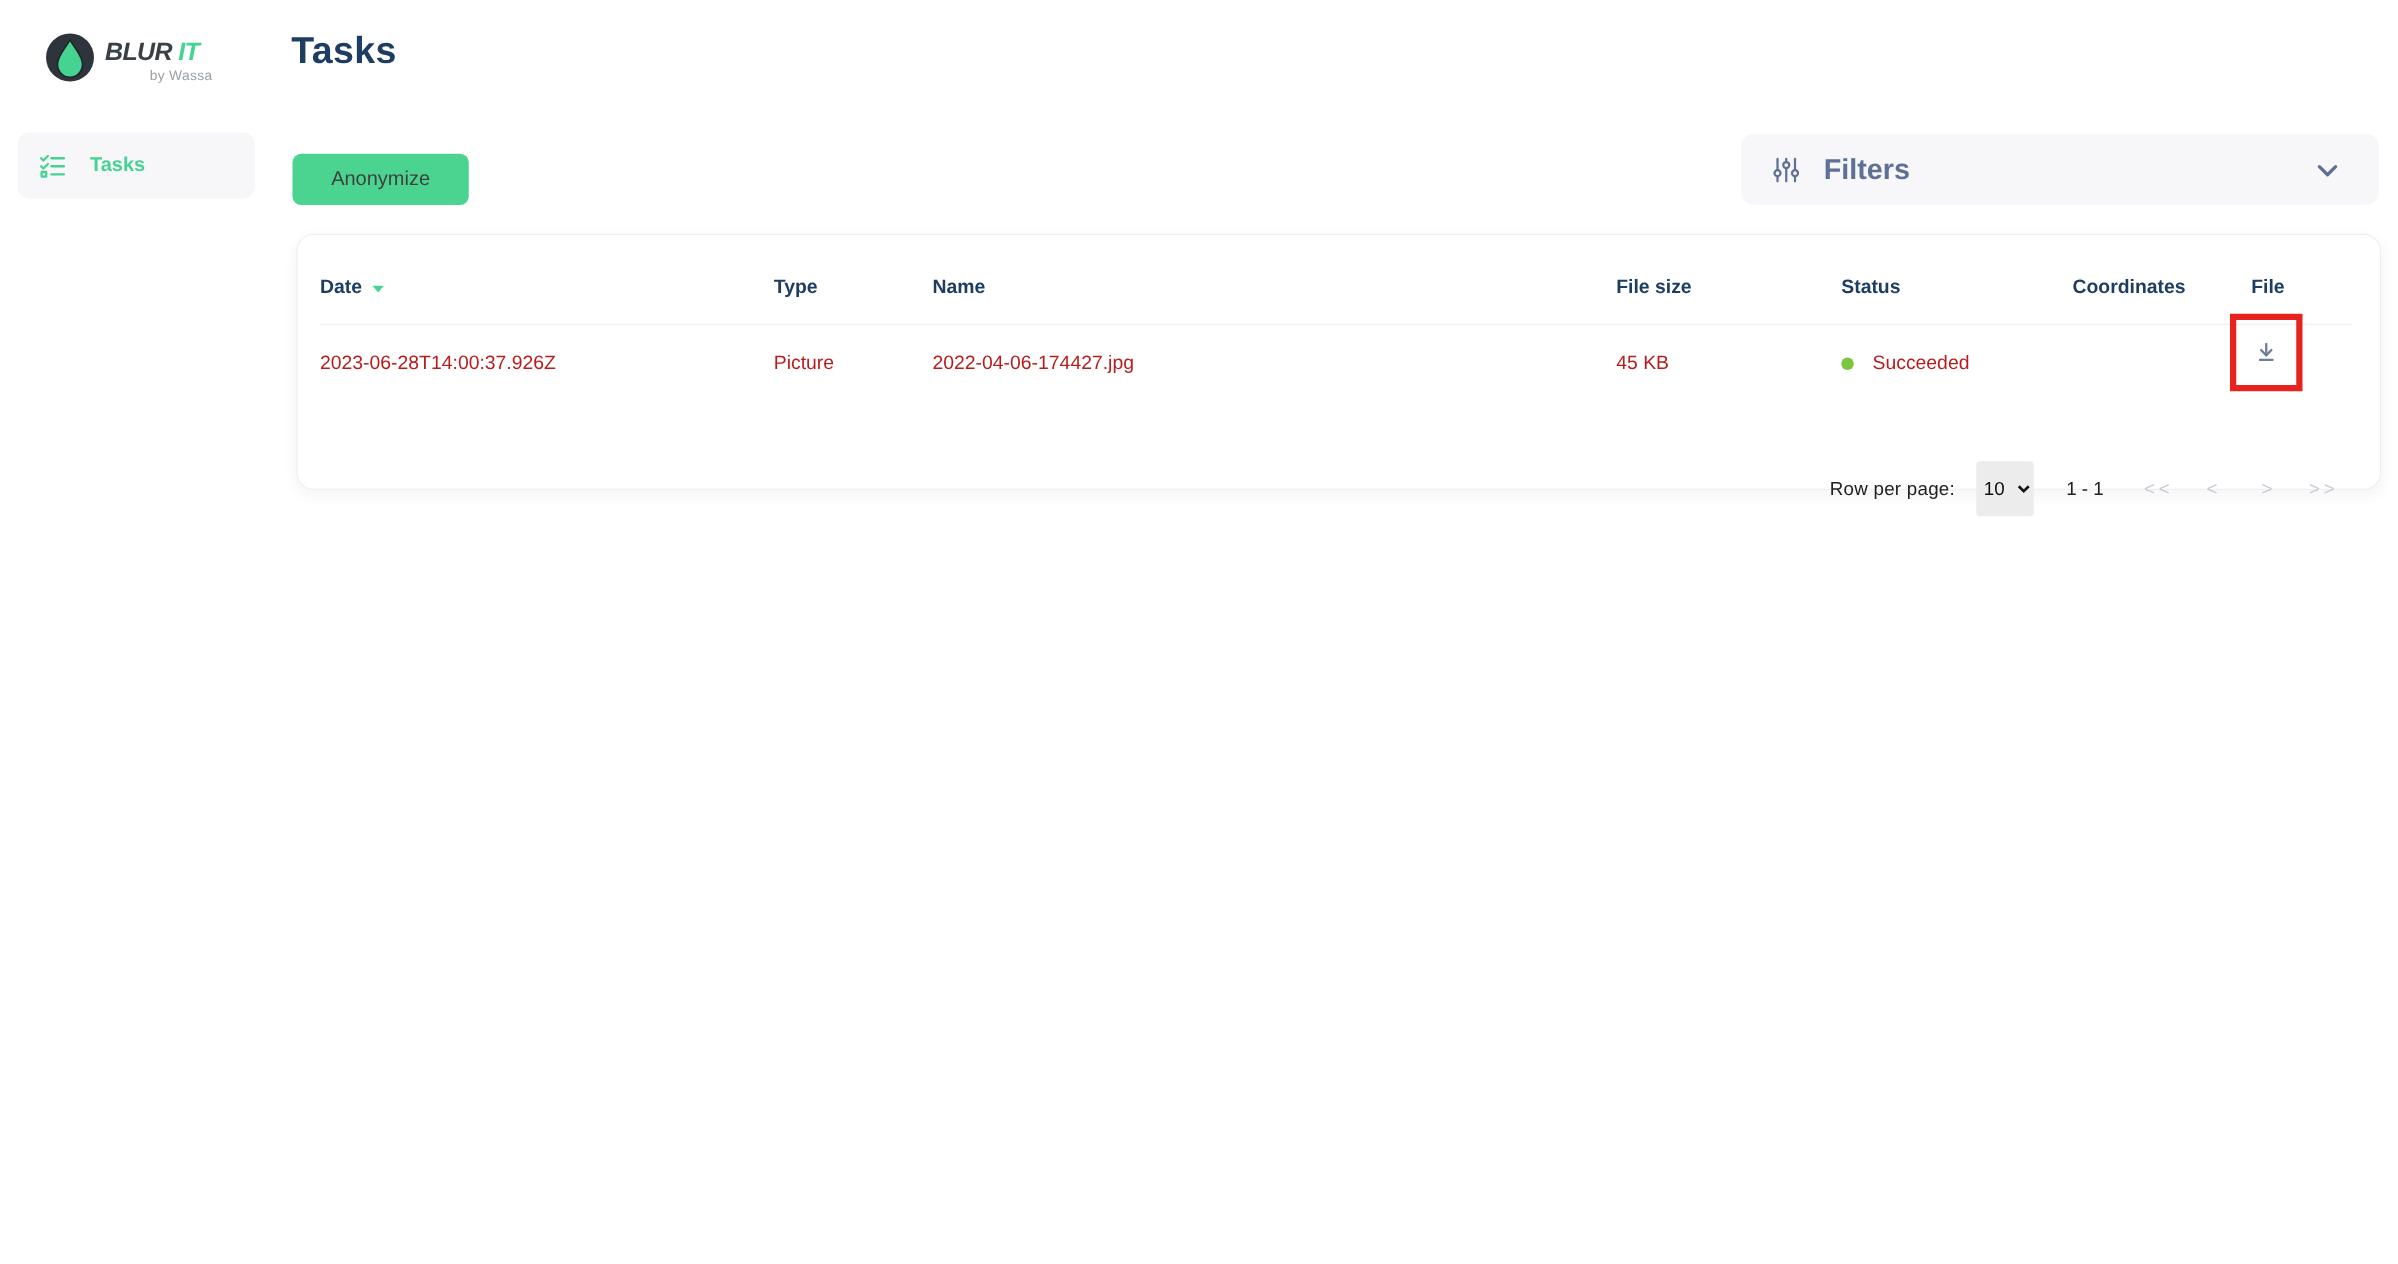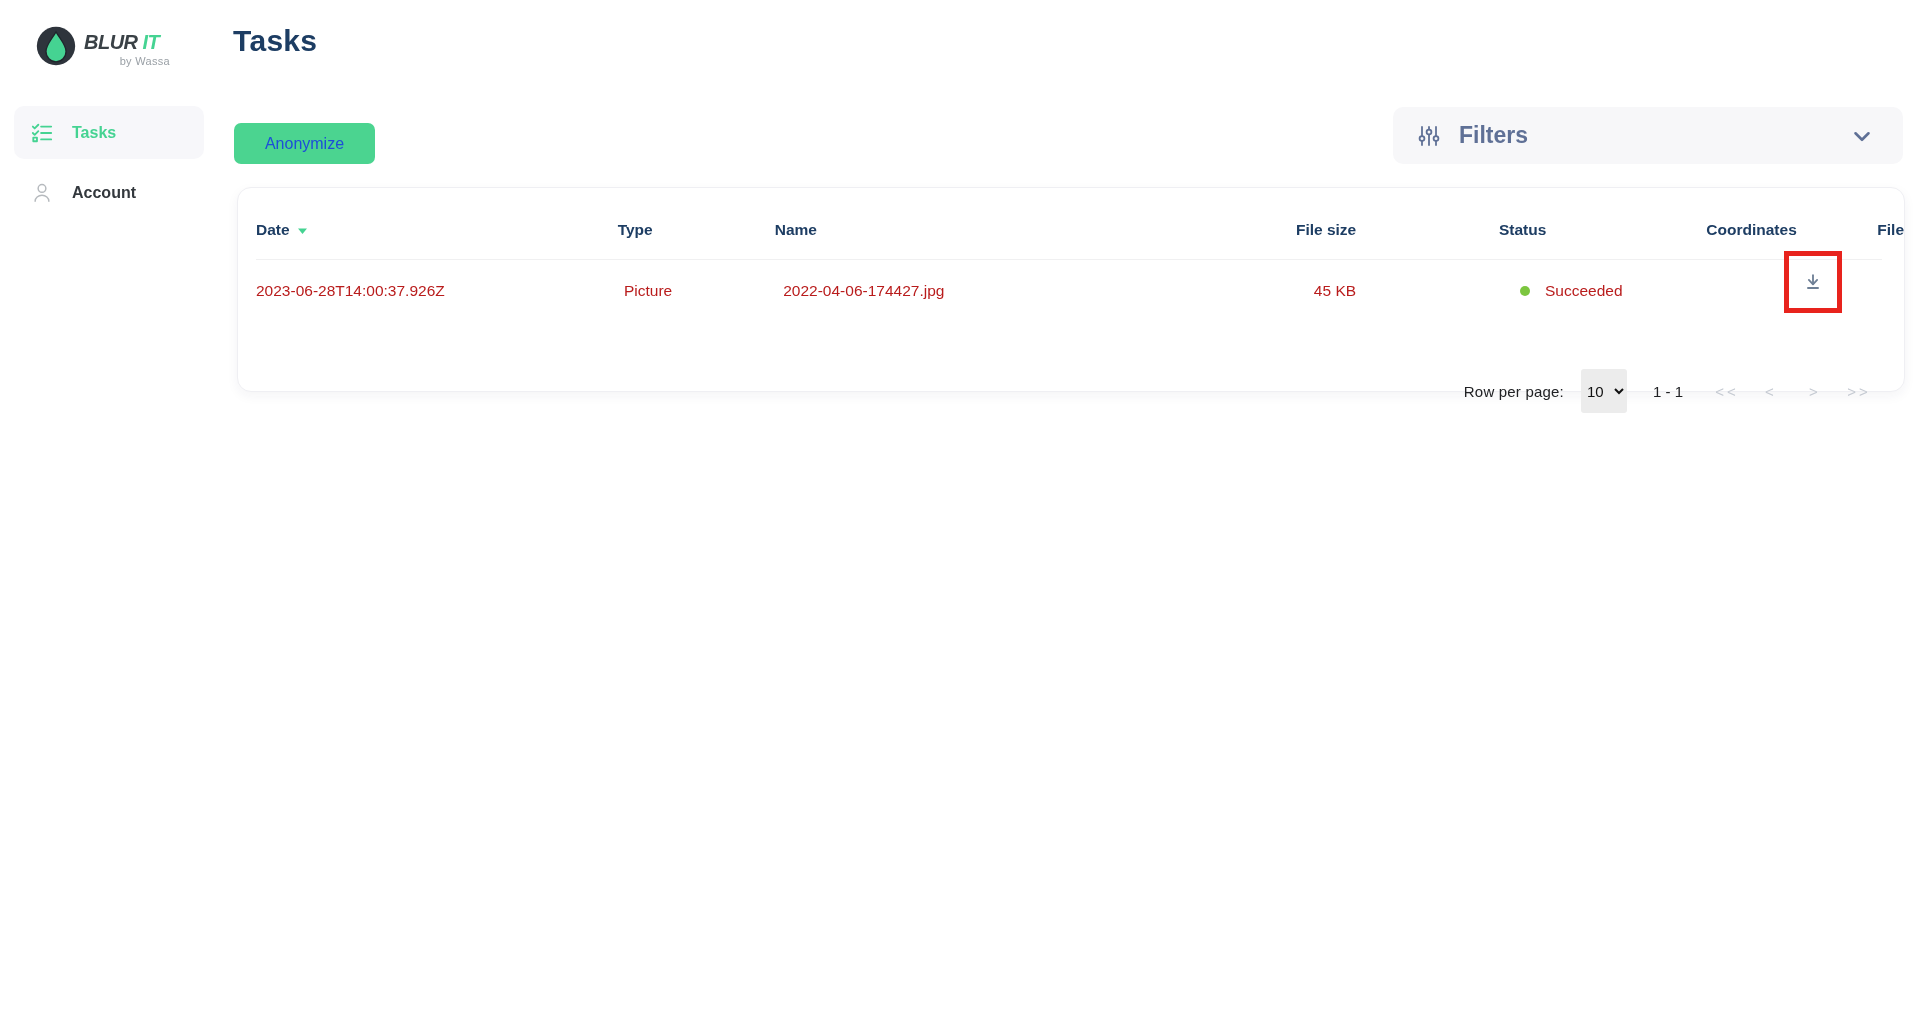--- a/index.html
+++ b/index.html
@@ -36,38 +36,38 @@
   }
   .side-item .icon-box { width:24px; height:24px; display:flex; align-items:center; justify-content:center; }
   .side-item .label { margin-left:18px; }
   .side-item.active { background:#f7f7fa; color:#45d392; }
   .side-item + .side-item { margin-top:7px; }
 
   
   .anon-btn {
     position:absolute; left:234px; top:123px; width:141px; height:41px;
     background:#4bd490; border:none; border-radius:7px;
-    color:#1d4ed8; font-size:16px; font-weight:500;
+    color:#404040; font-size:16px; font-weight:500;
     font-family:"Liberation Sans", sans-serif; cursor:pointer;
   }
   .filters-bar {
     position:absolute; left:1393px; top:107px; width:510px; height:57px;
     background:#f7f7f9; border-radius:10px;
     display:flex; align-items:center; padding:0 28px 0 24px; cursor:pointer;
   }
   .filters-label { margin-left:18px; font-size:23px; font-weight:600; color:#5f7096; }
   .filters-chevron { margin-left:auto; }
 
   
   .card {
     position:absolute; left:237px; top:187px; width:1668px; height:205px;
     background:#ffffff; border:1px solid #efeff3; border-radius:14px;
     box-shadow:0 4px 12px rgba(40,40,70,0.05);
   }
-  .thead, .trow { display:flex; padding-left:18px; align-items:center;gap:47px; }
+  .thead, .trow { display:flex; padding-left:18px; align-items:center; }
   .thead { height:71px; padding-top:12px; }
   .thead .cell { font-size:15.5px; font-weight:700; color:#1d3d63; display:flex; align-items:center; }
   .divider { position:absolute; left:18px; right:22px; top:71px; height:1px; background:#f0f0f1; }
   .trow { height:64px; }
   .trow .cell { font-size:15.5px; color:#b91c1c; }
   .c-date  { width:363px; }
   .c-type  { width:127px; }
   .c-name  { width:547px; }
   .c-size  { width:180px; }
   .c-status{ width:185px; display:flex; align-items:center; }
@@ -127,29 +127,20 @@
         <polyline points="2,5 4,7 8,3"></polyline>
           <line x1="11" y1="5" x2="22" y2="5"></line>
         <polyline points="2,12 4,14 8,10"></polyline>
           <line x1="11" y1="12" x2="22" y2="12"></line>
         <rect x="2.5" y="17" width="4" height="4"></rect>
           <line x1="11" y1="19" x2="22" y2="19"></line>
       </svg>
     </span>
     <span class="label">Tasks</span>
   </div>
-  <div class="side-item">
-    <span class="icon-box">
-      <svg width="22" height="22" viewBox="0 0 24 24" fill="none" stroke="#b6babe" stroke-width="1.6" stroke-linecap="round">
-        <circle cx="12" cy="7" r="4.2"></circle>
-        <path d="M4.5 21 a7.5 6.5 0 0 1 15 0"></path>
-      </svg>
-    </span>
-    <span class="label">Account</span>
-  </div>
 </nav>
 
 <button class="anon-btn">Anonymize</button>
 
 <div class="filters-bar">
   <svg width="24" height="24" viewBox="0 0 24 24" fill="none" stroke="#5f7096" stroke-width="1.8" stroke-linecap="round">
     <line x1="5" y1="3" x2="5" y2="21"></line>
       <circle cx="5" cy="14.5" r="2.4" fill="#f7f7f9"></circle>
     <line x1="12" y1="3" x2="12" y2="21"></line>
       <circle cx="12" cy="8" r="2.4" fill="#f7f7f9"></circle>

